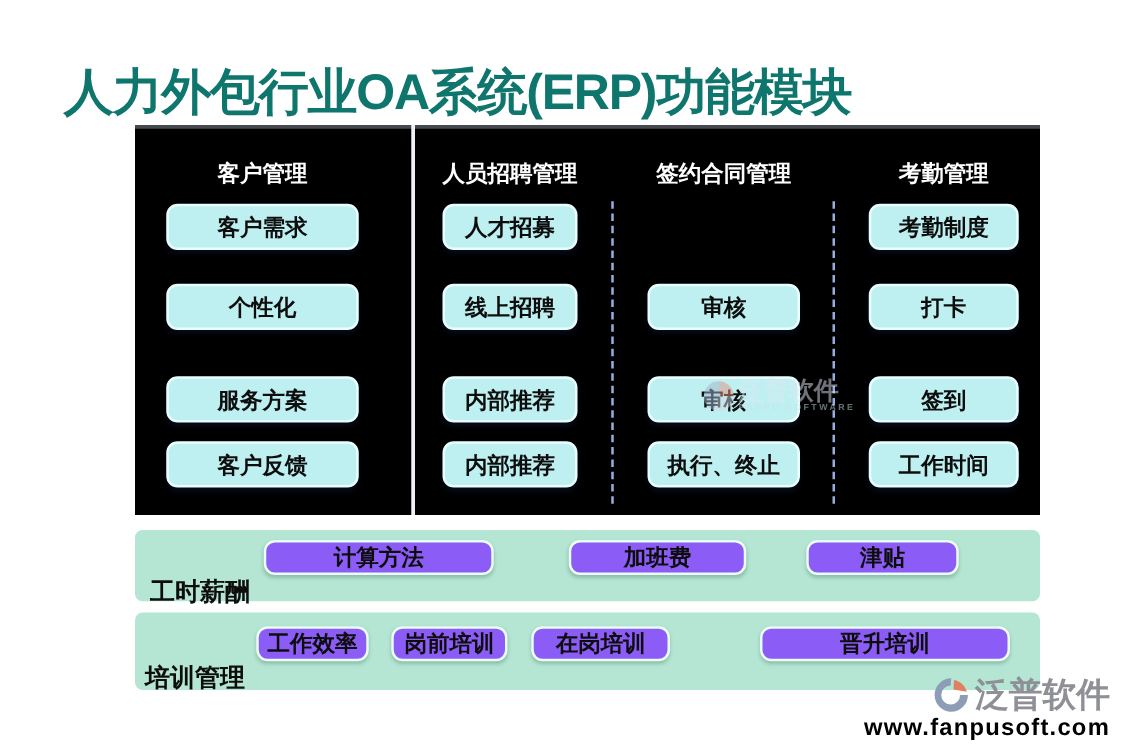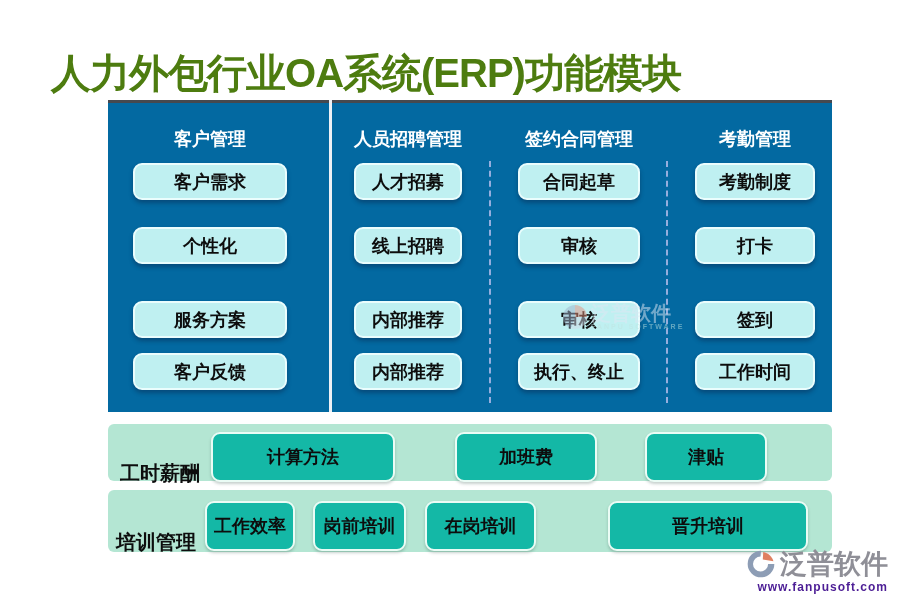--- a/index.html
+++ b/index.html
@@ -5,26 +5,26 @@
   html,body{margin:0;padding:0;}
   body{
     width:900px;height:600px;position:relative;overflow:hidden;
     background:#ffffff;
     font-family:"Liberation Sans", sans-serif;
   }
   
   .title{
     position:absolute;left:0;top:46px;width:732px;
     text-align:center;font-size:40px;font-weight:800;
-    color:#4d7c0f;letter-spacing:-1px;white-space:nowrap;
+    color:#0f766e;letter-spacing:-1px;white-space:nowrap;
   }
   
   .panel{
     position:absolute;left:108px;top:100px;width:724px;height:312px;
-    background:#0369a1;border-top:3px solid #46494f;box-sizing:border-box;
+    background:#000000;border-top:3px solid #46494f;box-sizing:border-box;
   }
   .v-divider-solid{
     position:absolute;top:-3px;bottom:0;width:3px;background:#eef1f5;
   }
   .v-divider-dashed{
     position:absolute;top:58px;height:242px;width:0;
     border-left:2px dashed #96aede;
   }
   .col{position:absolute;top:0;height:100%;}
   .col-header{
@@ -54,34 +54,34 @@
   
   .bar{
     position:absolute;left:108px;width:724px;background:#b4e6d3;border-radius:6px;
   }
   .bar1{top:424px;height:57px;}
   .bar2{top:490px;height:62px;}
   .bar-label{
     position:absolute;font-size:20px;font-weight:800;color:#0d0d0d;white-space:nowrap;margin-top:20px;
   }
   .bar-btn{
-    position:absolute;height:50px;box-sizing:border-box;
-    background:#14b8a6;border:2px solid #eafcf5;border-radius:9px;
+    position:absolute;height:28px;box-sizing:border-box;
+    background:#8b5cf6;border:2px solid #eafcf5;border-radius:9px;
     box-shadow:0 2px 3px rgba(30,70,60,.25);
     display:flex;align-items:center;justify-content:center;
     font-size:18px;font-weight:800;color:#0d0d0d;cursor:pointer;white-space:nowrap;
   }
   
   .logo{
     position:absolute;right:12px;bottom:6px;display:flex;flex-direction:column;
     align-items:flex-end;
   }
   .logo-top{display:flex;align-items:center;}
   .logo-name{color:#8f8f97;font-size:27px;font-weight:800;white-space:nowrap;}
-  .logo-url{color:#4c1d95;font-size:12px;font-weight:700;letter-spacing:1px;margin-top:-2px;}
+  .logo-url{color:#000000;font-size:19px;font-weight:700;letter-spacing:1px;margin-top:-2px;}
 </style>
 </head>
 <body>
 
 <div class="title">人力外包行业OA系统(ERP)功能模块</div>
 
 <div class="panel">
 
   <div class="v-divider-solid" style="left:221px"></div>
   <div class="v-divider-dashed" style="left:381px"></div>
@@ -98,21 +98,20 @@
   <div class="col" style="left:246px;width:108px">
     <div class="col-header">人员招聘管理</div>
     <div class="mod-btn row0">人才招募</div>
     <div class="mod-btn row1">线上招聘</div>
     <div class="mod-btn row2">内部推荐</div>
     <div class="mod-btn row3">内部推荐</div>
   </div>
 
   <div class="col" style="left:410px;width:122px">
     <div class="col-header">签约合同管理</div>
-    <div class="mod-btn row0">合同起草</div>
     <div class="mod-btn row1">审核</div>
     <div class="mod-btn row2">审核</div>
     <div class="mod-btn row3">执行、终止</div>
   </div>
 
   <div class="col" style="left:587px;width:120px">
     <div class="col-header">考勤管理</div>
     <div class="mod-btn row0">考勤制度</div>
     <div class="mod-btn row1">打卡</div>
     <div class="mod-btn row2">签到</div>

